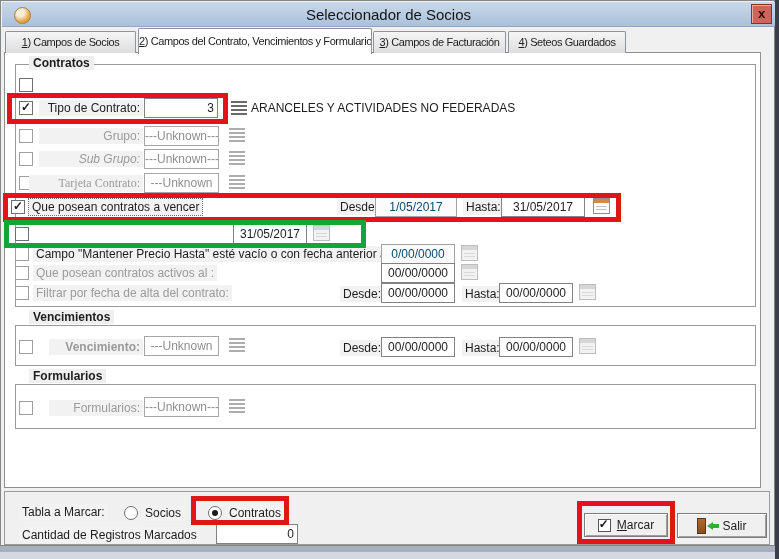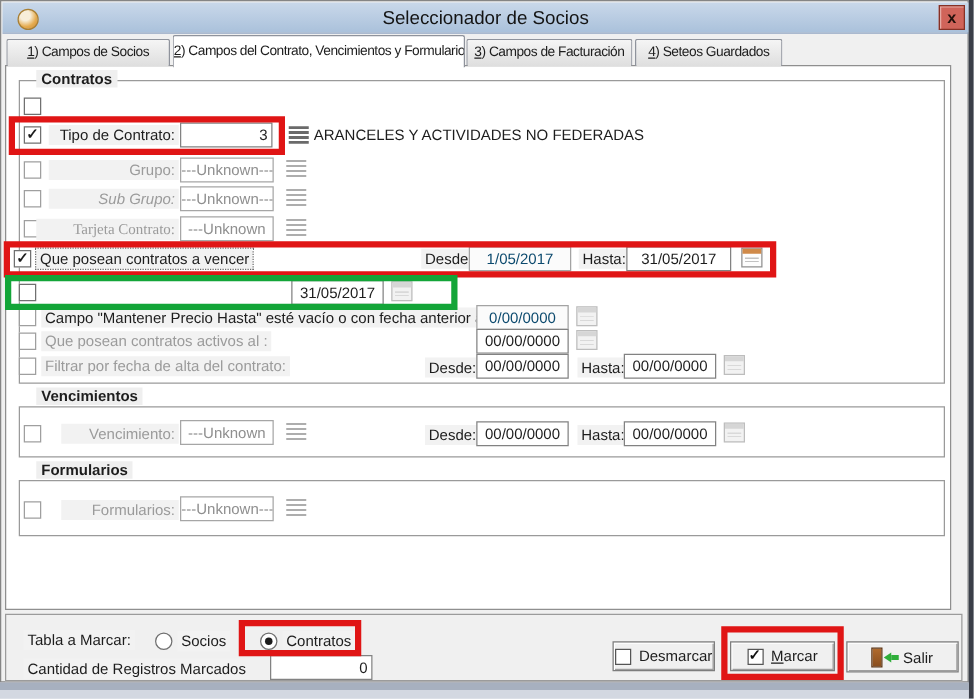--- a/index.html
+++ b/index.html
@@ -162,21 +162,21 @@
   <span class="abs lbl" style="left:339px;top:285px;">Desde:</span>
   <input class="tbox center" style="left: 380px; top: 282px; width: 74px;" value="00/00/0000">
   <span class="abs lbl" style="left:461px;top:285px;">Hasta:</span>
   <input class="tbox center" style="left: 498px; top: 282px; width: 74px;" value="00/00/0000">
   <div class="abs cal dis" style="left:578px;top:283px;"></div>
 
   <div class="abs gbox" style="left:14px;top:324px;width:741px;height:41px;"></div>
   <div class="abs gtitle" style="left:28px;top:309px;">Vencimientos</div>
 
   <div class="abs cb dim" style="left:18px;top:339px;"></div>
-  <span class="abs lbl lblr dis" style="left:48px;top:338px;width:94px;">Vencimiento:</span>
+  <span class="abs lbl lblr dis" style="left:48px;top:338px;width:94px;font-weight:bold;">Vencimiento:</span>
   <div class="abs ddl" style="left:143px;top:335px;">---Unknown</div>
   <div class="abs menu dis" style="left:228px;top:337px;"></div>
   <span class="abs lbl" style="left:339px;top:339px;">Desde:</span>
   <input class="tbox center" style="left: 380px; top: 336px; width: 74px;" value="00/00/0000">
   <span class="abs lbl" style="left:461px;top:339px;">Hasta:</span>
   <input class="tbox center" style="left: 498px; top: 336px; width: 74px;" value="00/00/0000">
   <div class="abs cal dis" style="left:578px;top:337px;"></div>
 
   <div class="abs gbox" style="left:14px;top:383px;width:741px;height:45px;"></div>
   <div class="abs gtitle" style="left:28px;top:368px;">Formularios</div>
@@ -190,24 +190,20 @@
 
   <span class="abs lbl" style="left:18px;top:503px;">Tabla a Marcar:</span>
   <div class="abs radio" style="left:123px;top:505px;"></div>
   <span class="abs lbl" style="left:141px;top:504px;">Socios</span>
   <div class="abs radio sel" style="left:207px;top:505px;"></div>
   <span class="abs lbl" style="left:225px;top:504px;">Contratos</span>
 
   <span class="abs lbl" style="left:18px;top:526px;">Cantidad de Registros Marcados</span>
   <input class="tbox right" style="left: 215px; top: 523px; width: 82px;" value="0">
 
-  <div class="abs btn" style="left:489px;top:512px;width:82px;">
-    <span class="cbg"></span>
-    <span>Desmarcar</span>
-  </div>
   <div class="abs btn" style="left:676px;top:512px;width:90px;height:25px;">
     <span class="salir-ico">
         <span class="door"></span>
         <span class="arr"></span>
       </span>
     <span>Salir</span>
   </div>
   <div class="abs btn" style="left:583px;top:512px;width:84px;">
     <span class="cbg checked"></span>
     <span><span class="u">M</span><span>arcar</span></span>

